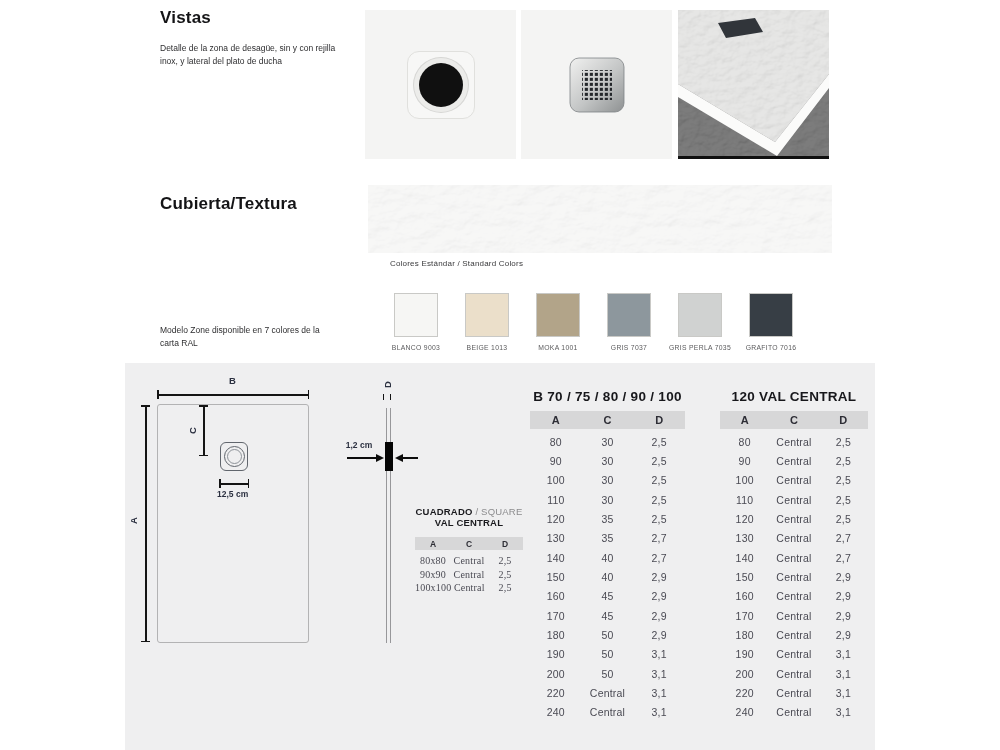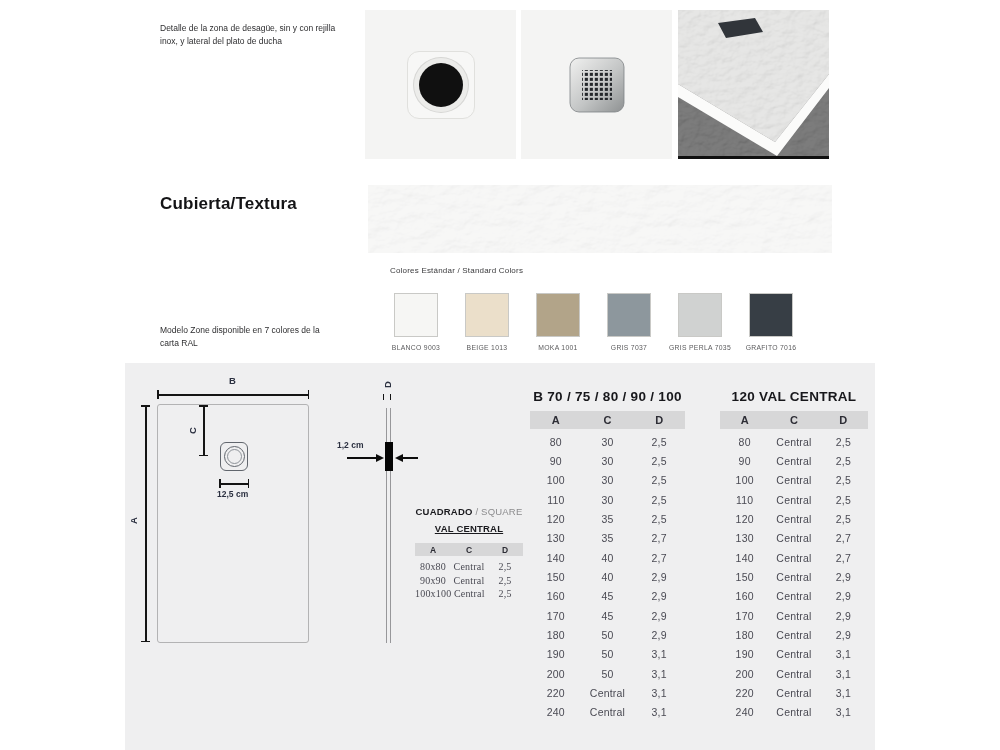--- a/index.html
+++ b/index.html
@@ -67,20 +67,21 @@
   .sq-title1 .sub{color:#8b8b8d;font-weight:normal;}
   .sq-head{height:13px;}
   .sq-head span{font-size:8.5px;}
   .sq-rows .trow{height:13.6px;}
   .sq-rows .trow div{font-size:10px;font-family:Liberation Serif, serif;}
 </style>
 </head>
 <body>
 
 <div class="abs text-block" style="left:160px;top:8px;">
+  <div class="sec-title">Vistas</div>
   <div class="sec-desc">Detalle de la zona de desagüe, sin y con rejilla inox, y lateral del plato de ducha</div>
 </div>
 
 <div class="abs view-img" style="left:365px;top:10px;">
   <div class="drain-recess">
     <div class="drain-hole"></div>
   </div>
 </div>
 
 <div class="abs view-img" style="left:521px;top:10px;">
@@ -134,21 +135,21 @@
     </defs>
     <rect width="464" height="68" fill="#f3f3f2"></rect>
     <rect width="464" height="68" filter="url(#tx1)" opacity="0.38"></rect>
   </svg>
 </div>
 
 <div class="abs text-block" style="left:160px;top:310px;">
   <div class="sec-desc" style="width:160px;">Modelo Zone disponible en 7 colores de la carta RAL</div>
 </div>
 
-<div class="abs std-label" style="left:390px;top:266px;">Colores Estándar / Standard Colors</div>
+<div class="abs std-label" style="left:390px;top:259px;">Colores Estándar / Standard Colors</div>
 
 <div class="abs swatch-row" style="left:394px;top:293px;">
     <div class="swatch-wrap">
       <div class="swatch" style="background: rgb(246, 246, 244);"></div>
       <div class="swatch-name">BLANCO 9003</div>
     </div>
     <div class="swatch-wrap">
       <div class="swatch" style="background: rgb(235, 223, 202);"></div>
       <div class="swatch-name">BEIGE 1013</div>
     </div>
@@ -189,29 +190,29 @@
     </div>
   </div>
 
   <div class="abs dim-h" style="left:94px;top:120px;width:30px;"></div>
   <div class="abs dim-label" style="left:92px;top:126px;font-size:8.5px;">12,5 cm</div>
 
   <div class="abs dim-label rot" style="left:259px;top:16px;">D</div>
   <div class="abs d-tick"></div>
   <div class="abs profile"></div>
   <div class="abs profile-bar"></div>
-  <div class="abs dim-label" style="left:212px;top:77px;width:44px;text-align:left;font-size:8.5px;">1,2 cm</div>
+  <div class="abs dim-label" style="left:212px;top:77px;width:44px;text-align:center;font-size:8.5px;">1,2 cm</div>
   <div class="abs arrow r" style="left:222px;top:94px;width:30px;"></div>
   <div class="abs arrow l" style="left:277px;top:94px;width:16px;"></div>
 
   <div class="abs" style="left:283px;top:143px;width:122px;">
     <div class="sq-title1">
       <span>CUADRADO</span><span class="sub"> / SQUARE</span>
     </div>
-    <div class="sq-title1" style="margin-top:6px;text-decoration:underline;">VAL CENTRAL</div>
+    <div class="sq-title1" style="margin-top:0;">VAL CENTRAL</div>
     <div class="tbl-head big-cols sq-head" style="margin-top:9px;margin-left:7px;width:108px;">
       <span>A</span>
       <span>C</span>
       <span>D</span>
     </div>
     <div class="tbl-rows sq-rows big-cols-rows" style="margin-top:4px;margin-left:7px;width:108px;">
         <div class="trow big-cols">
           <div>80x80</div>
           <div>Central</div>
           <div>2,5</div>

